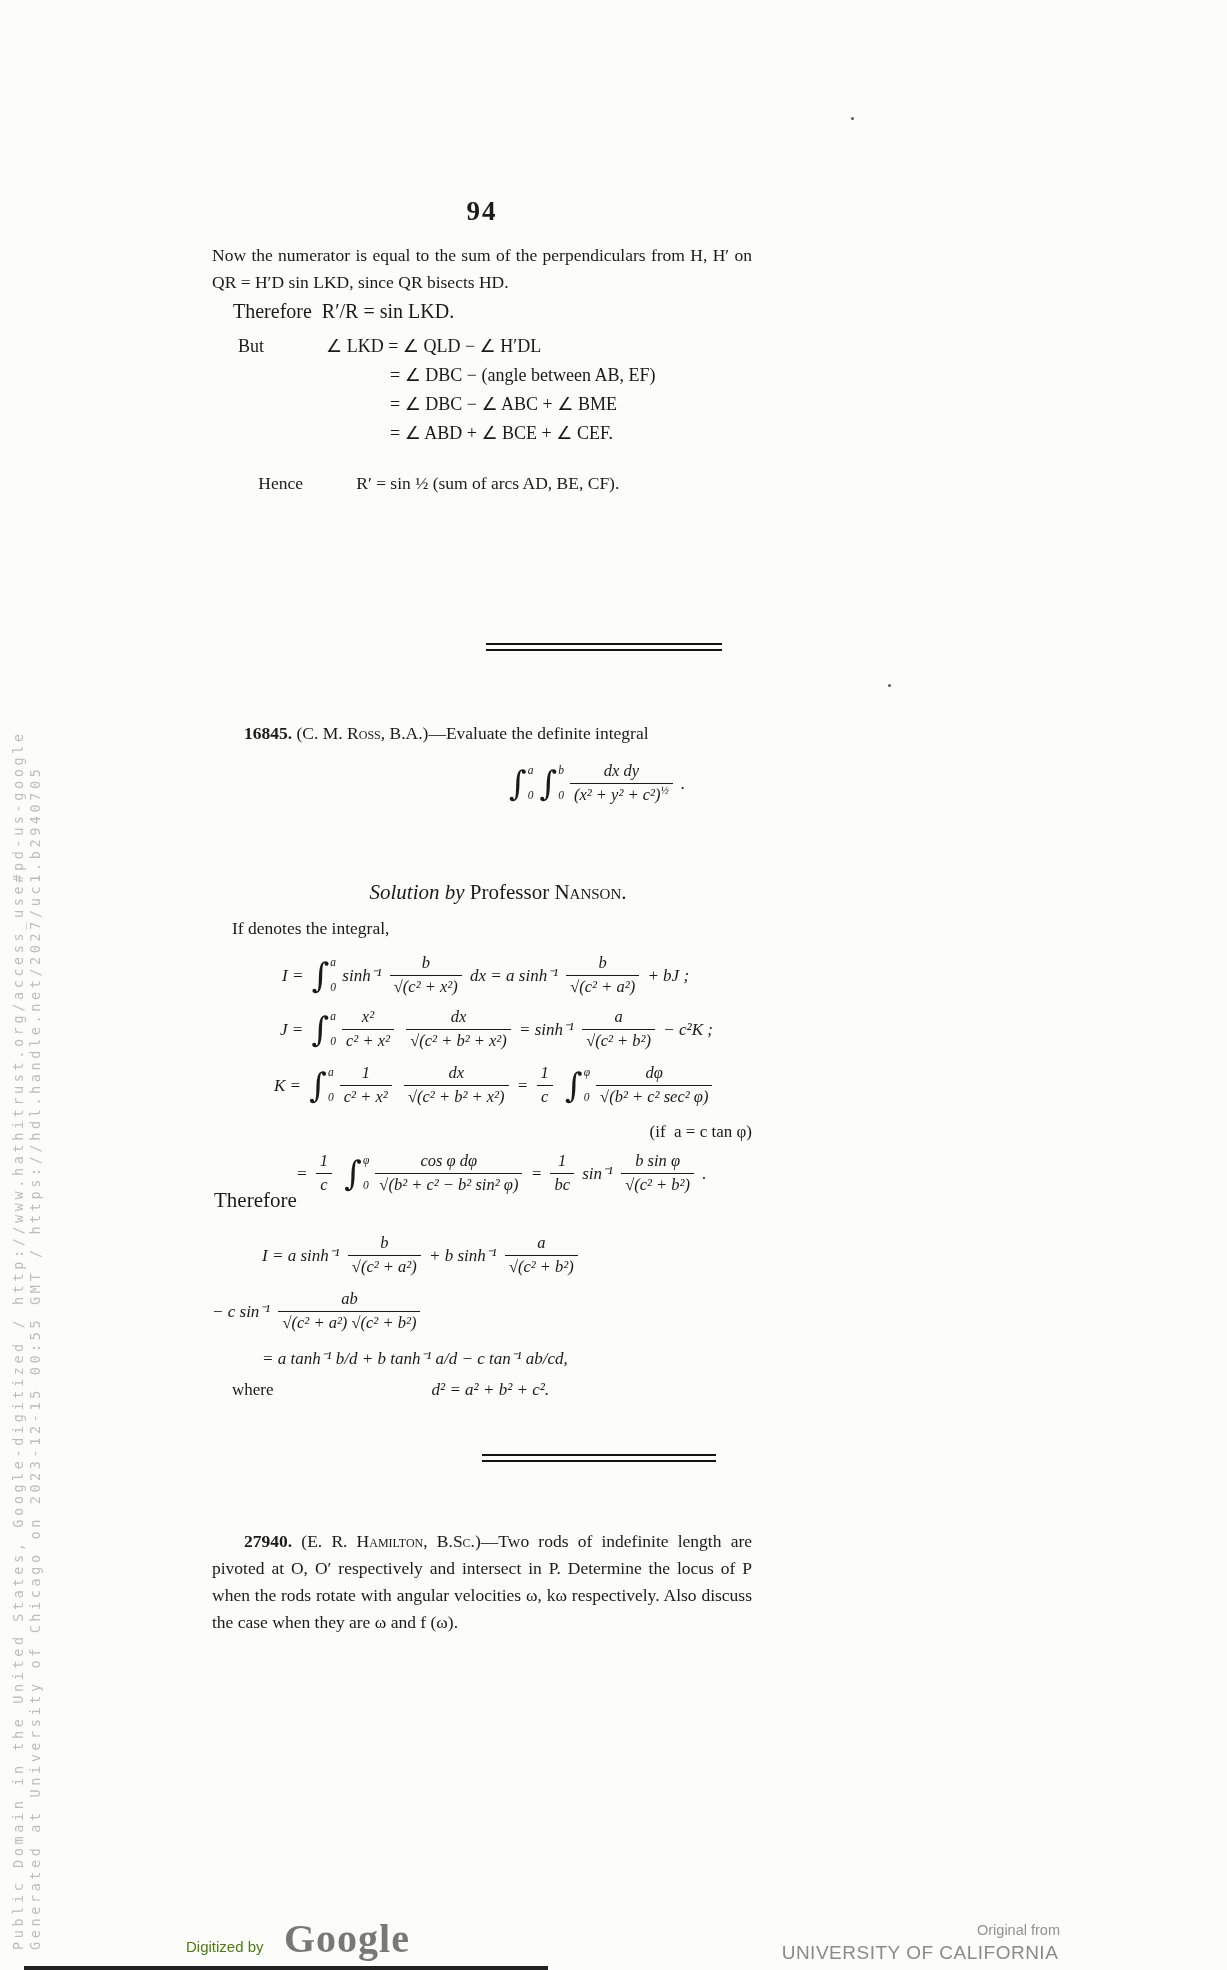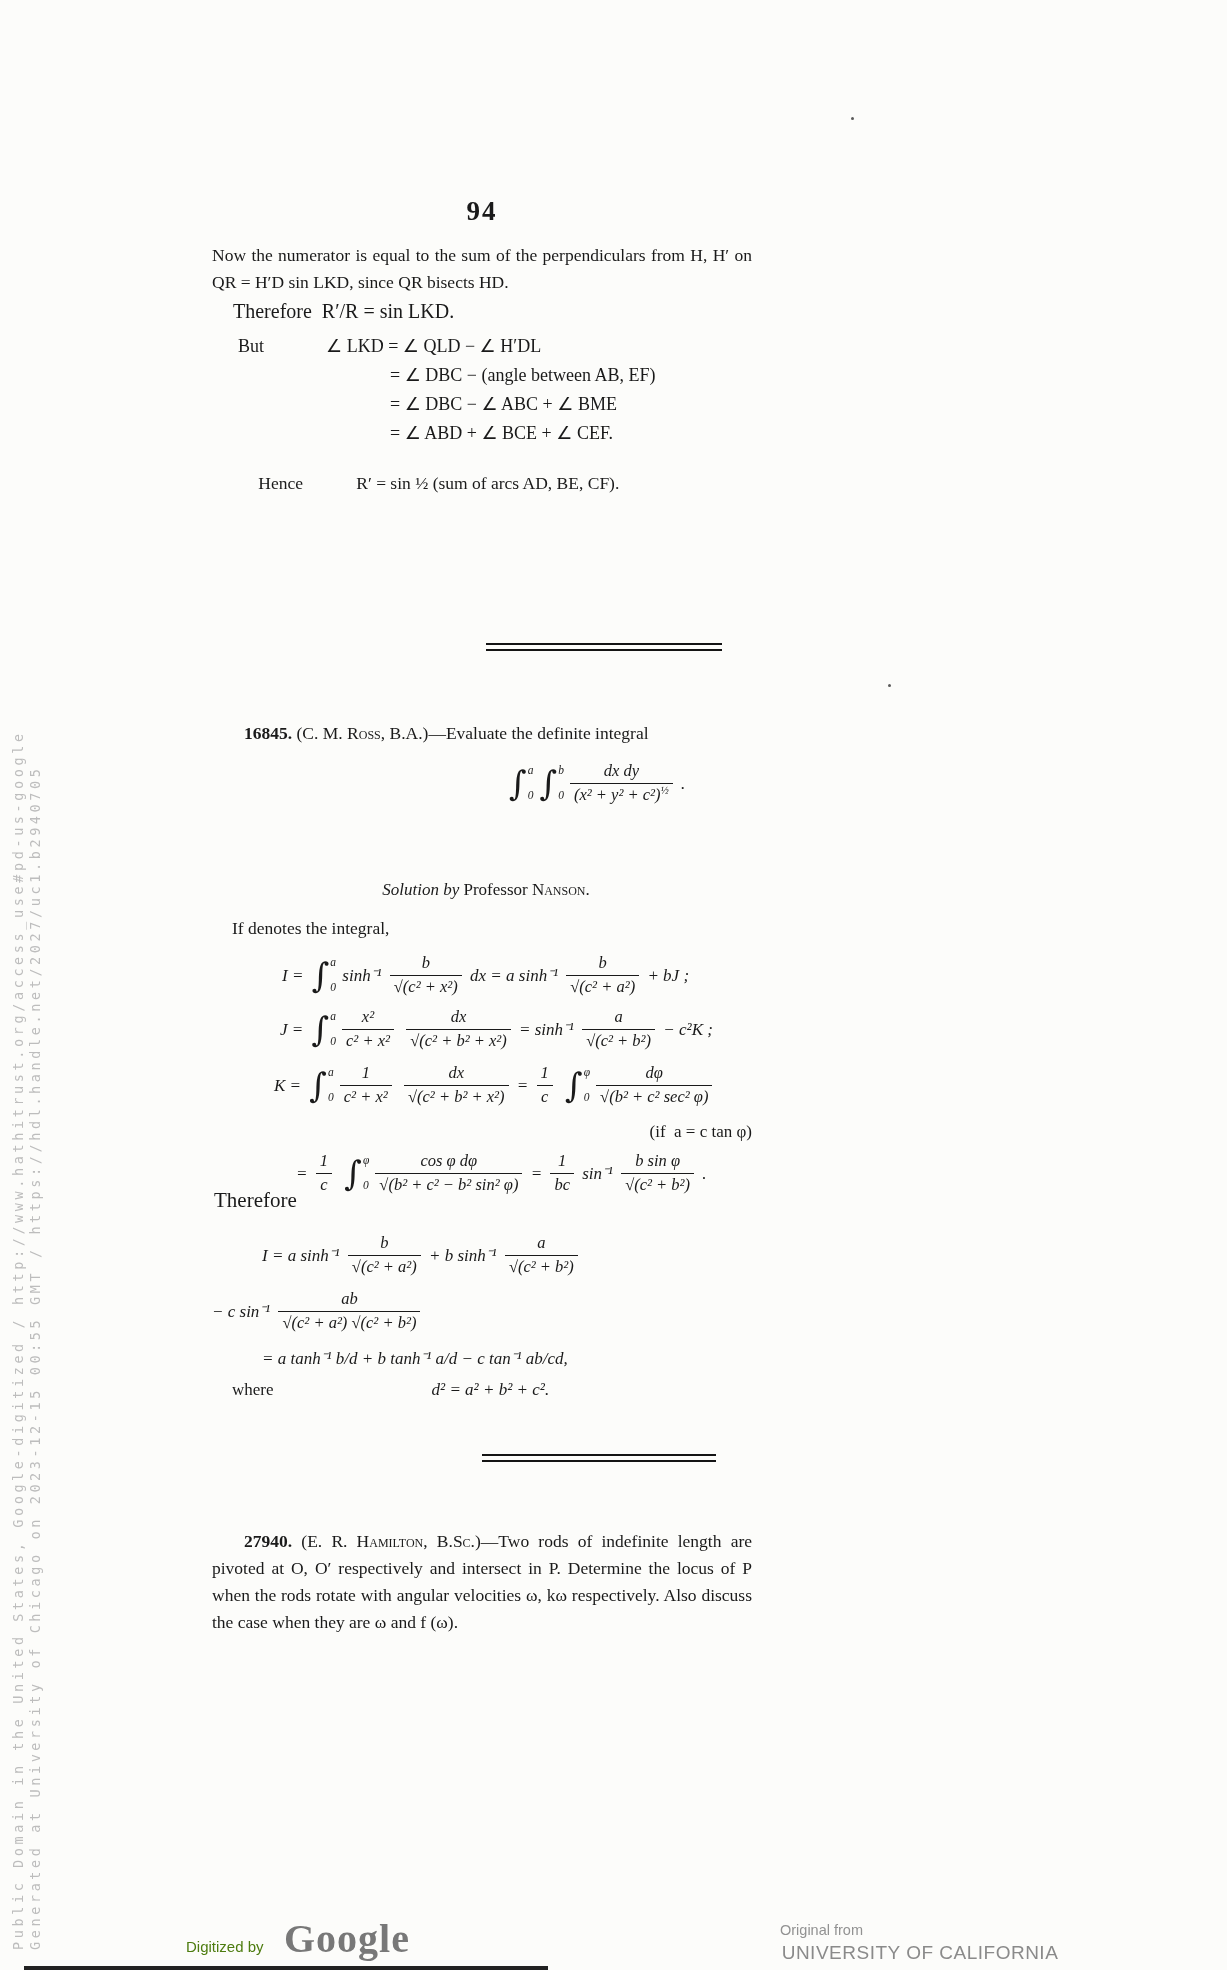--- a/index.html
+++ b/index.html
@@ -41,21 +41,21 @@
         font-style:italic; white-space:pre; line-height:1.25; }
   .f-dblint { top:756px; left:293px; }
   .eqI   { top:948px;  left:70px; }
   .eqJ   { top:1002px; left:68px; }
   .eqK   { top:1058px; left:62px; }
   .eqK2  { top:1146px; left:84px; }
   .eqI2a { top:1228px; left:50px; }
   .eqI2b { top:1284px; left:0; width:540px; }
   .eqI2c { top:1348px; left:50px; }
 
-  .sol { position:absolute; top:880px; left:4px; width:540px; text-align:center; font-size:17px; }
+  .sol { position:absolute; top:880px; left:16px; width:540px; text-align:center; font-size:21px; }
   .intro { position:absolute; top:918px; left:20px; font-size:17.5px; }
   .ifline { position:absolute; top:1122px; left:0; width:540px; text-align:right;
             font-size:17px; white-space:pre; }
   .thw { position:absolute; top:1188px; left:2px; font-size:21px; }
   .whereline { position:absolute; top:1380px; left:20px; font-size:17px; }
   .whereline .weq { font-style:italic; margin-left:158px; }
 
   
   .frac { display:inline-block; vertical-align:middle; text-align:center;
           margin:6px 4px; font-size:16.5px; line-height:1.15; }
@@ -72,21 +72,21 @@
   .sidebar { position:absolute; left:10px; top:1950px; transform-origin:0 0;
              transform:rotate(-90deg); font-family:"DejaVu Sans Mono", monospace;
              font-size:13.5px; letter-spacing:3.6px; color:#bdbdbd; white-space:nowrap;
              line-height:17px; }
 
   
   .f-dig  { position:absolute; left:186px; top:1938px; font-size:15px; color:#4d7c0f;
             font-family:"Liberation Sans", sans-serif; }
   .f-google { position:absolute; left:284px; top:1915px; font-size:40px; color:#787878;
               font-family:"Liberation Serif", serif; font-weight:bold; letter-spacing:1px; }
-  .f-orig { position:absolute; left:780px; top:1922px; width:280px; text-align:left;
+  .f-orig { position:absolute; left:780px; top:1922px; width:280px; text-align:right;
             font-size:14.5px; color:#929292; font-family:"Liberation Sans", sans-serif; }
   .f-univ { position:absolute; left:752px; top:1942px; width:336px; text-align:center;
             font-size:19px; color:#8a8a8a; font-family:"Liberation Sans", sans-serif;
             letter-spacing:0.5px; }
 
   .bottom-strip { position:absolute; left:24px; top:1966px; width:524px; height:4px;
                   background:#222; }
   .speck { position:absolute; width:3px; height:3px; border-radius:50%; background:#5a5a5a; }
   .sp1 { left:851px; top:117px; }
   .sp2 { left:888px; top:684px; }

